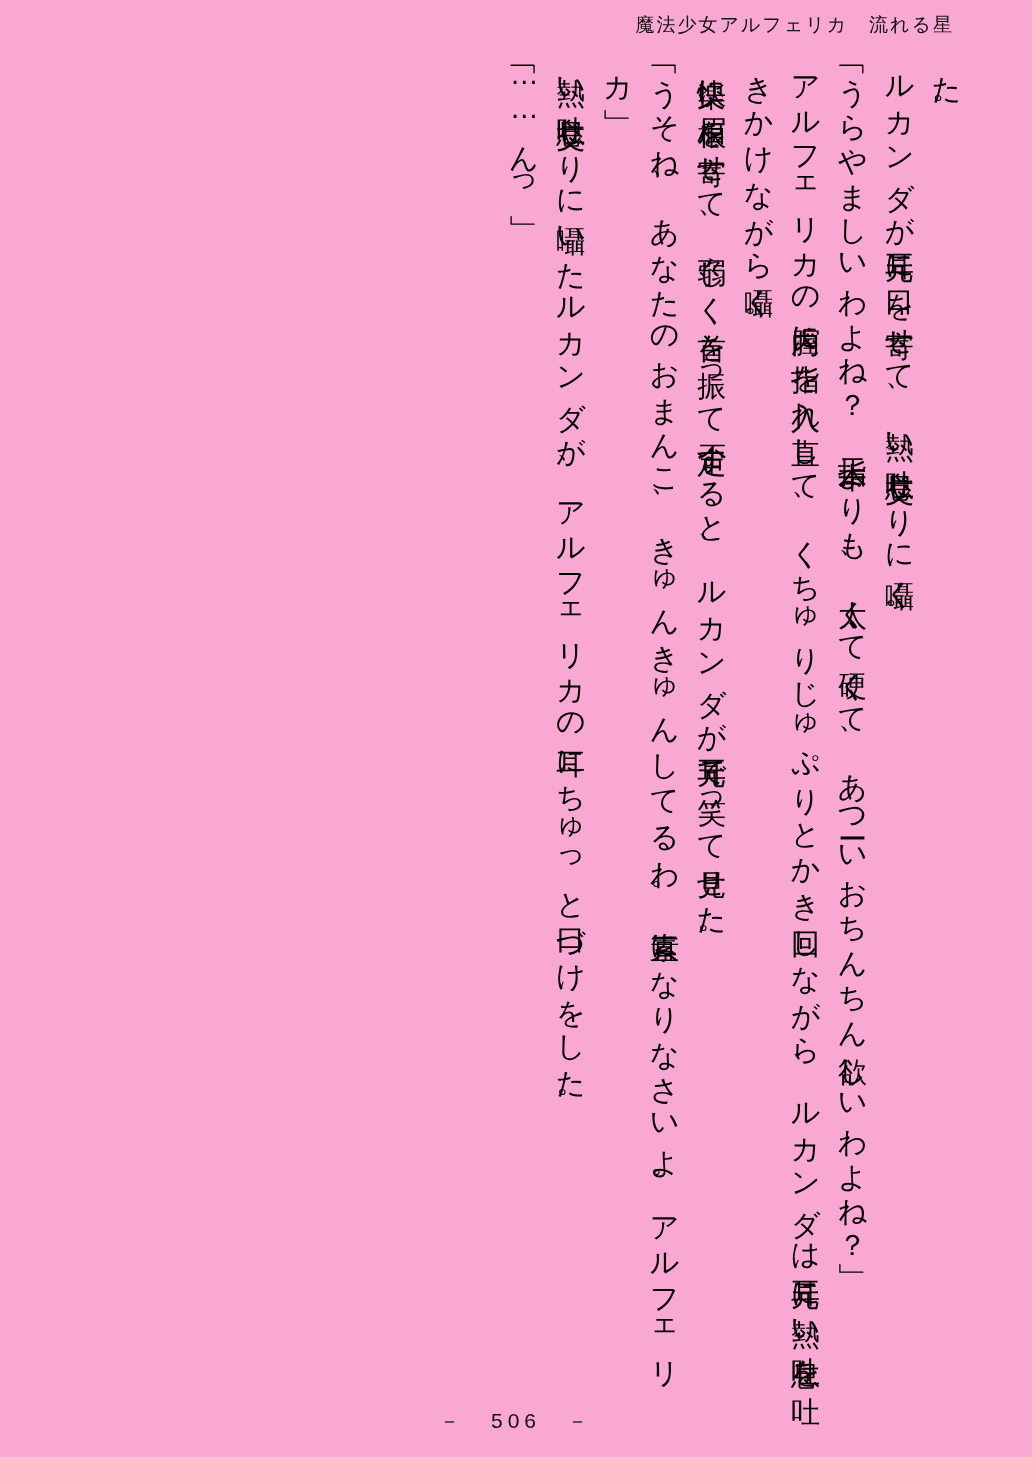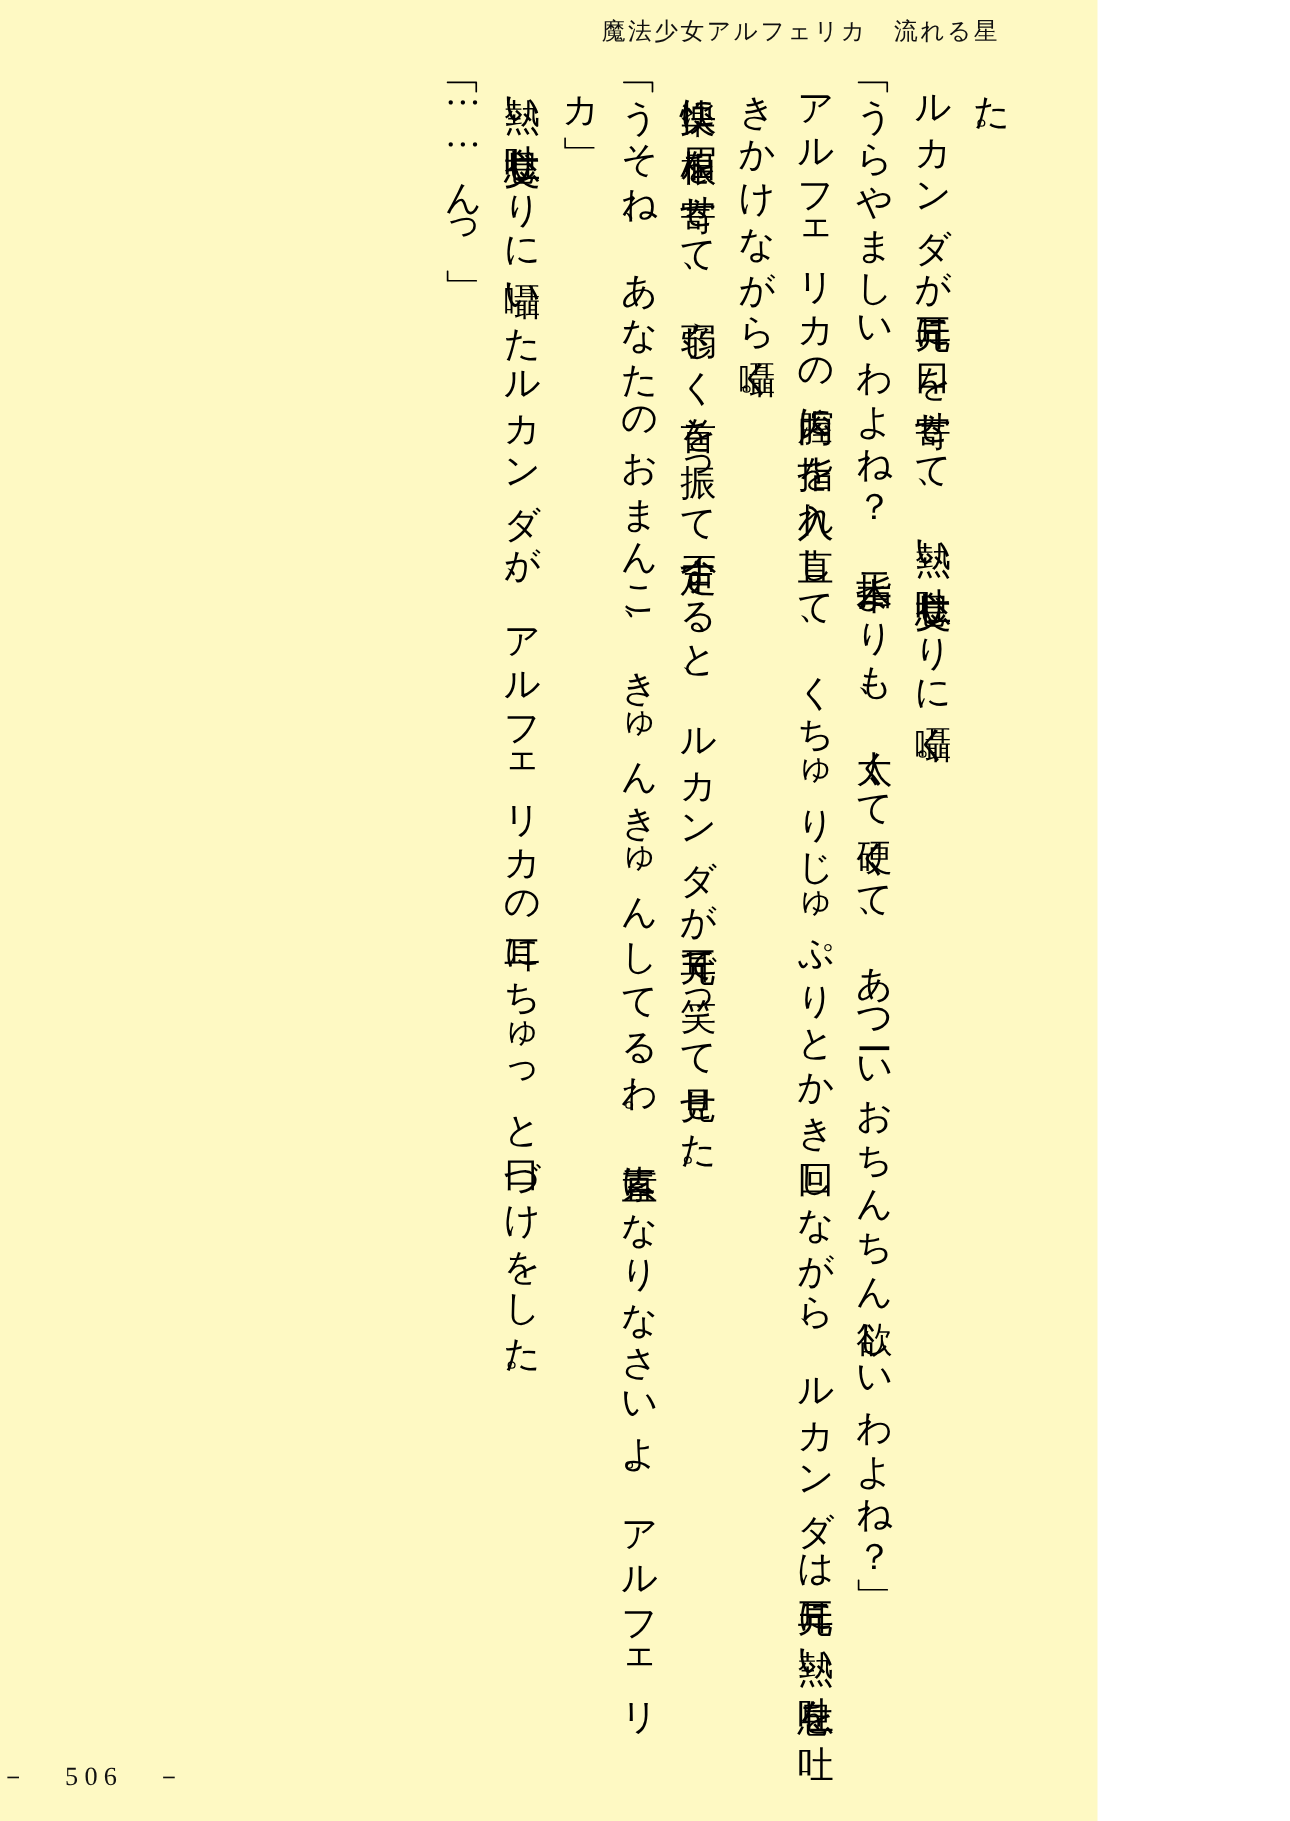--- a/index.html
+++ b/index.html
@@ -2,25 +2,25 @@
 <html lang="ja"><head>
 <meta charset="utf-8">
 <style>
   html, body {
     margin: 0;
     padding: 0;
     background: #ffffff;
   }
   .page {
     position: relative;
-    width: 878px;
+    width: 1032px;
     height: 1457px;
-    background: #fef9c3;
+    background: #f9a8d4;
     overflow: hidden;
-    font-family: Liberation Serif, serif;
+    font-family: Liberation Sans, sans-serif;
     color: #000000;
   }
 
   
   .running-header {
     position: absolute;
     top: 12px;
     right: 78px;
     font-size: 19px;
     letter-spacing: 2px;
@@ -51,21 +51,21 @@
     padding: 0;
     text-indent: 0;
   }
 
   
   .page-number {
     position: absolute;
     bottom: 22px;
     left: 0;
     width: 100%;
-    text-align: left;
+    text-align: center;
     font-size: 21px;
     letter-spacing: 5px;
     color: #111111;
   }
 </style>
 </head>
 <body>
 
 <div class="page">
 

